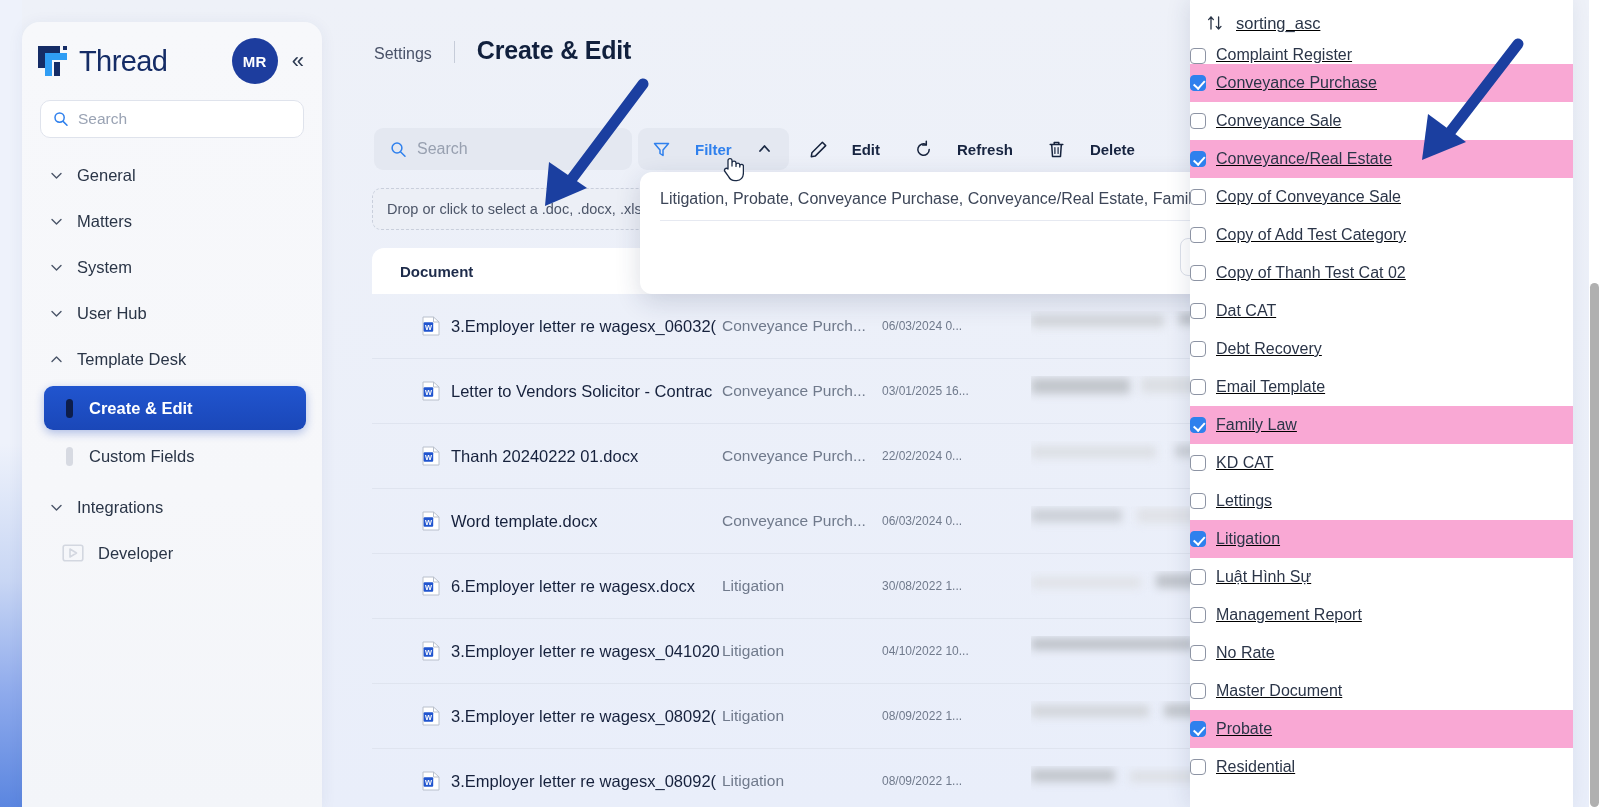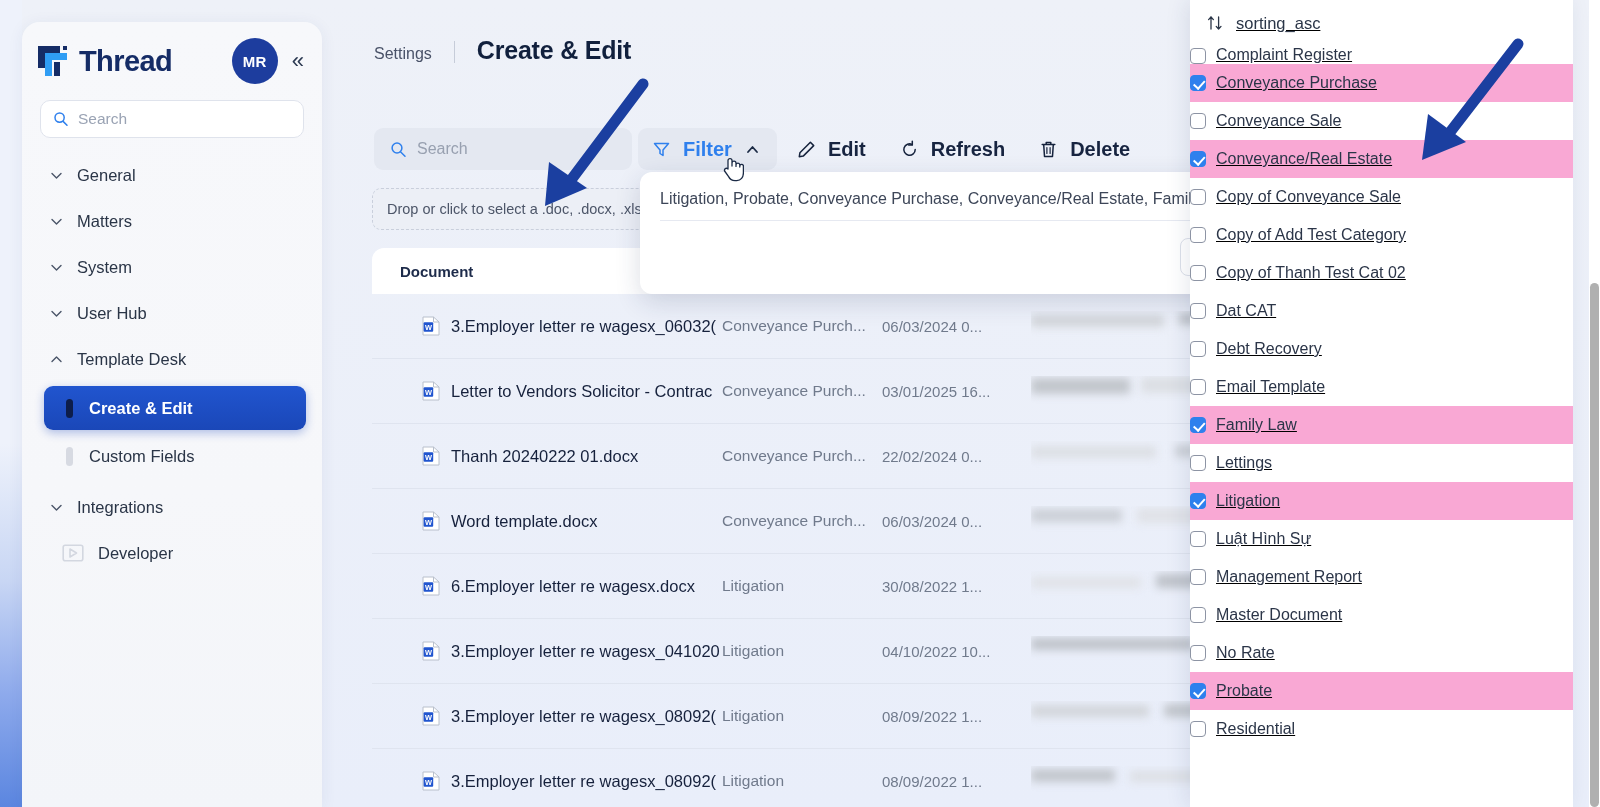--- a/index.html
+++ b/index.html
@@ -36,21 +36,21 @@
   .brand-row {
     display: flex; align-items: center; gap: 0;
     padding: 14px 18px 8px 14px; height: 72px;
   }
   .logo-mark {
     position: relative; width: 34px; height: 34px; flex: 0 0 34px;
     margin-right: 9px;
   }
   .logo-mark svg { display: block; }
   .brand-name {
-    font-size: 29px; font-weight: 700; letter-spacing: -0.6px;
+    font-size: 29px; font-weight: 400; letter-spacing: -0.6px;
     color: #152c66; flex: 1 1 auto; line-height: 1;
   }
   .avatar {
     width: 46px; height: 46px; border-radius: 50%;
     background: #1d3d9e;
     color: #fff; font-size: 15px; font-weight: 700;
     display: flex; align-items: center; justify-content: center;
     letter-spacing: .3px; flex: 0 0 46px;
   }
   .collapse-btn {
@@ -123,24 +123,24 @@
     position: absolute; left: 52px; top: 128px;
     display: flex; align-items: center; gap: 0;
   }
   .tb-search {
     width: 258px; height: 42px; border-radius: 9px;
     background: #e4e8f1;
     display: flex; align-items: center; gap: 11px; padding: 0 16px;
   }
   .tb-search .ph { color: #98a0b0; font-size: 16px; }
   .tb-btn {
-    display: flex; align-items: center; gap: 12px;
+    display: flex; align-items: center; gap: 24px;
     height: 42px; padding: 0 14px; margin-left: 6px;
     border-radius: 9px; cursor: pointer;
-    font-size: 20px; font-weight: 700; color: #172440;
+    font-size: 15px; font-weight: 700; color: #172440;
   }
   .tb-btn.is-open { background: #e4e8f1; }
   .tb-btn.is-open .tb-label { color: #2f80ed; font-weight: 700; }
   .tb-ico { width: 19px; height: 19px; flex: 0 0 19px; }
 
   
   .dropzone {
     position: absolute; left: 50px; top: 188px;
     width: 630px; height: 42px;
     border: 1px dashed #c9cfdc; border-radius: 9px;
@@ -167,21 +167,21 @@
   }
   .cell-doc {
     width: 300px; display: flex; align-items: center; gap: 11px;
     font-size: 16.5px; color: #16213c; white-space: nowrap; overflow: hidden;
   }
   .word-ico { width: 18px; height: 20px; flex: 0 0 18px; }
   .cell-cat {
     width: 160px; font-size: 15.5px; color: #707a8c; white-space: nowrap; overflow: hidden;
   }
   .cell-date {
-    width: 135px; font-size: 15px; color: #707a8c; white-space: nowrap; overflow: hidden;
+    width: 135px; font-size: 12px; color: #707a8c; white-space: nowrap; overflow: hidden;
   }
   .cell-blur {
     flex: 1 1 auto; height: 30px; position: relative; overflow: hidden;
     margin-left: 14px;
   }
   .blurpx { position: absolute; border-radius: 2px; filter: blur(4px); }
 
   
   .filter-pop {
     position: absolute; left: 640px; top: 172px;
@@ -663,41 +663,45 @@
         <div class="cat-row">
           <span class="cb"></span>
           <span>Email Template</span>
         </div>
         <div class="cat-row alt">
           <span class="cb checked"></span>
           <span>Family Law</span>
         </div>
         <div class="cat-row">
           <span class="cb"></span>
+          <span>KD CAT</span>
+        </div>
+        <div class="cat-row">
+          <span class="cb"></span>
           <span>Lettings</span>
         </div>
         <div class="cat-row alt">
           <span class="cb checked"></span>
           <span>Litigation</span>
         </div>
         <div class="cat-row">
           <span class="cb"></span>
           <span>Luật Hình Sự</span>
         </div>
         <div class="cat-row">
           <span class="cb"></span>
           <span>Management Report</span>
         </div>
         <div class="cat-row">
           <span class="cb"></span>
+          <span>No Rate</span>
+        </div>
+        <div class="cat-row">
+          <span class="cb"></span>
           <span>Master Document</span>
-        </div>
-        <div class="cat-row">
-          <span class="cb"></span>
-          <span>No Rate</span>
         </div>
         <div class="cat-row alt">
           <span class="cb checked"></span>
           <span>Probate</span>
         </div>
         <div class="cat-row">
           <span class="cb"></span>
           <span>Residential</span>
         </div>
       </div>

